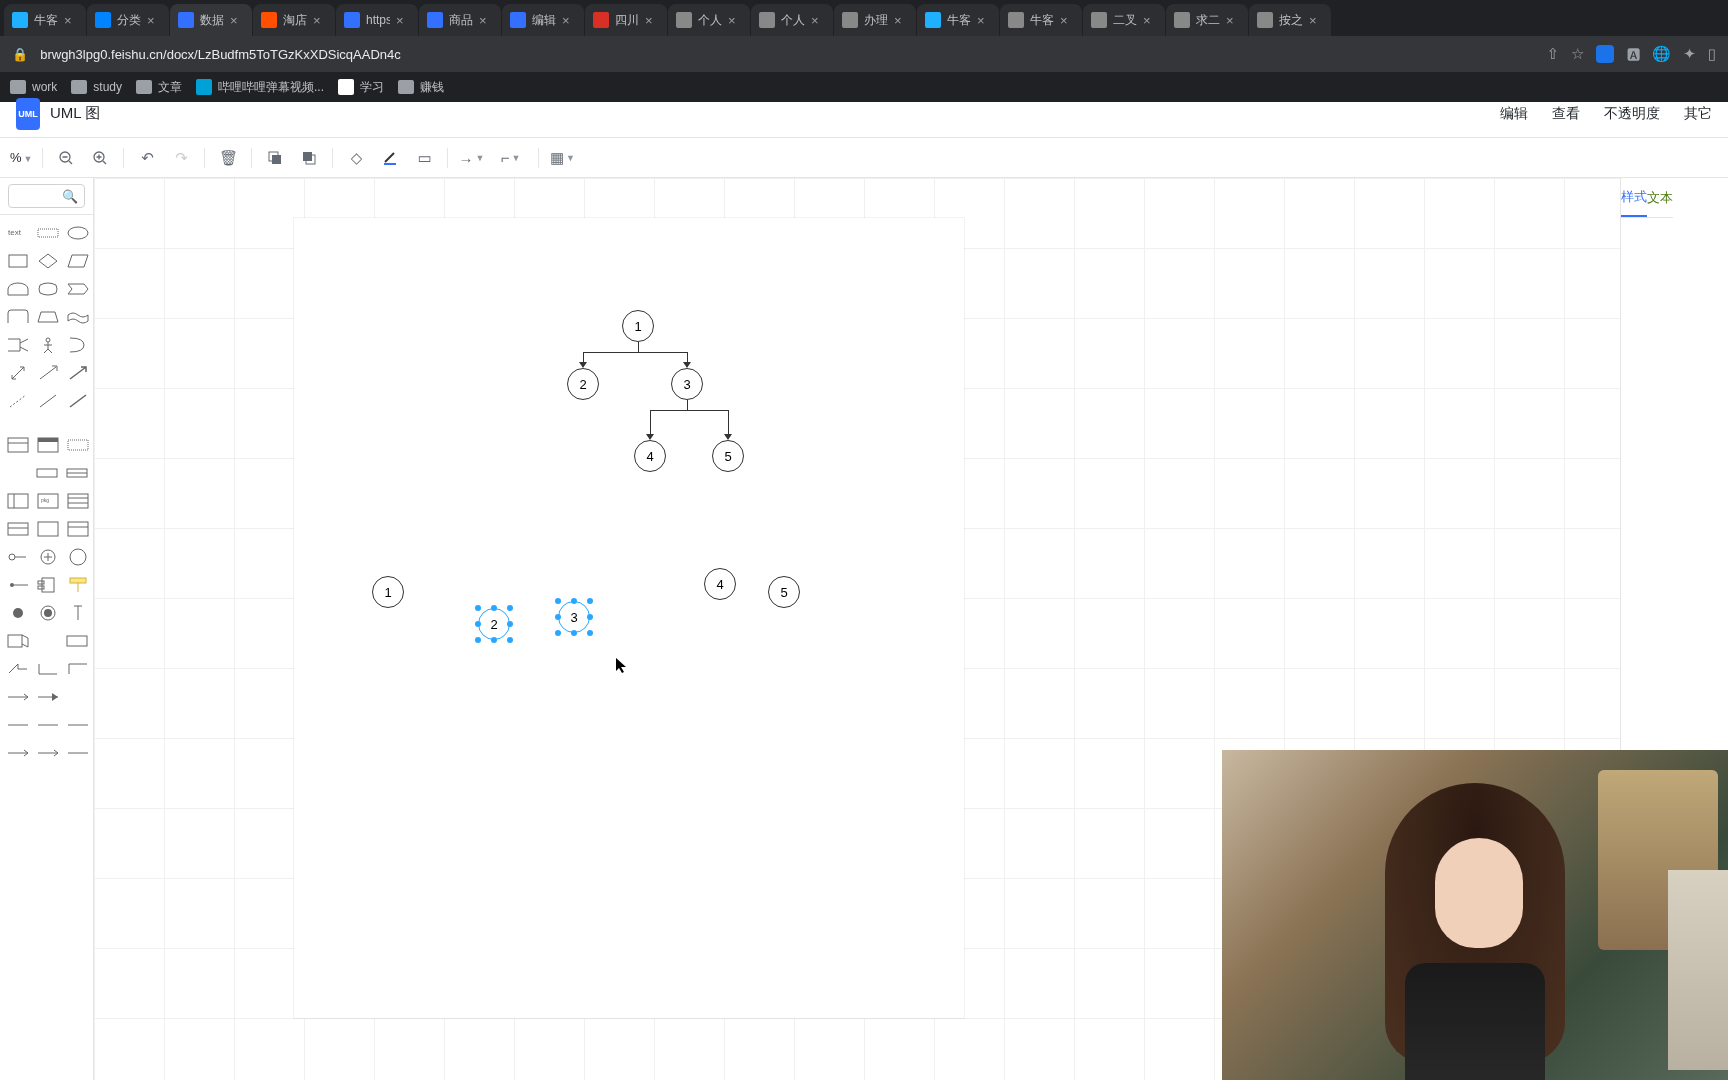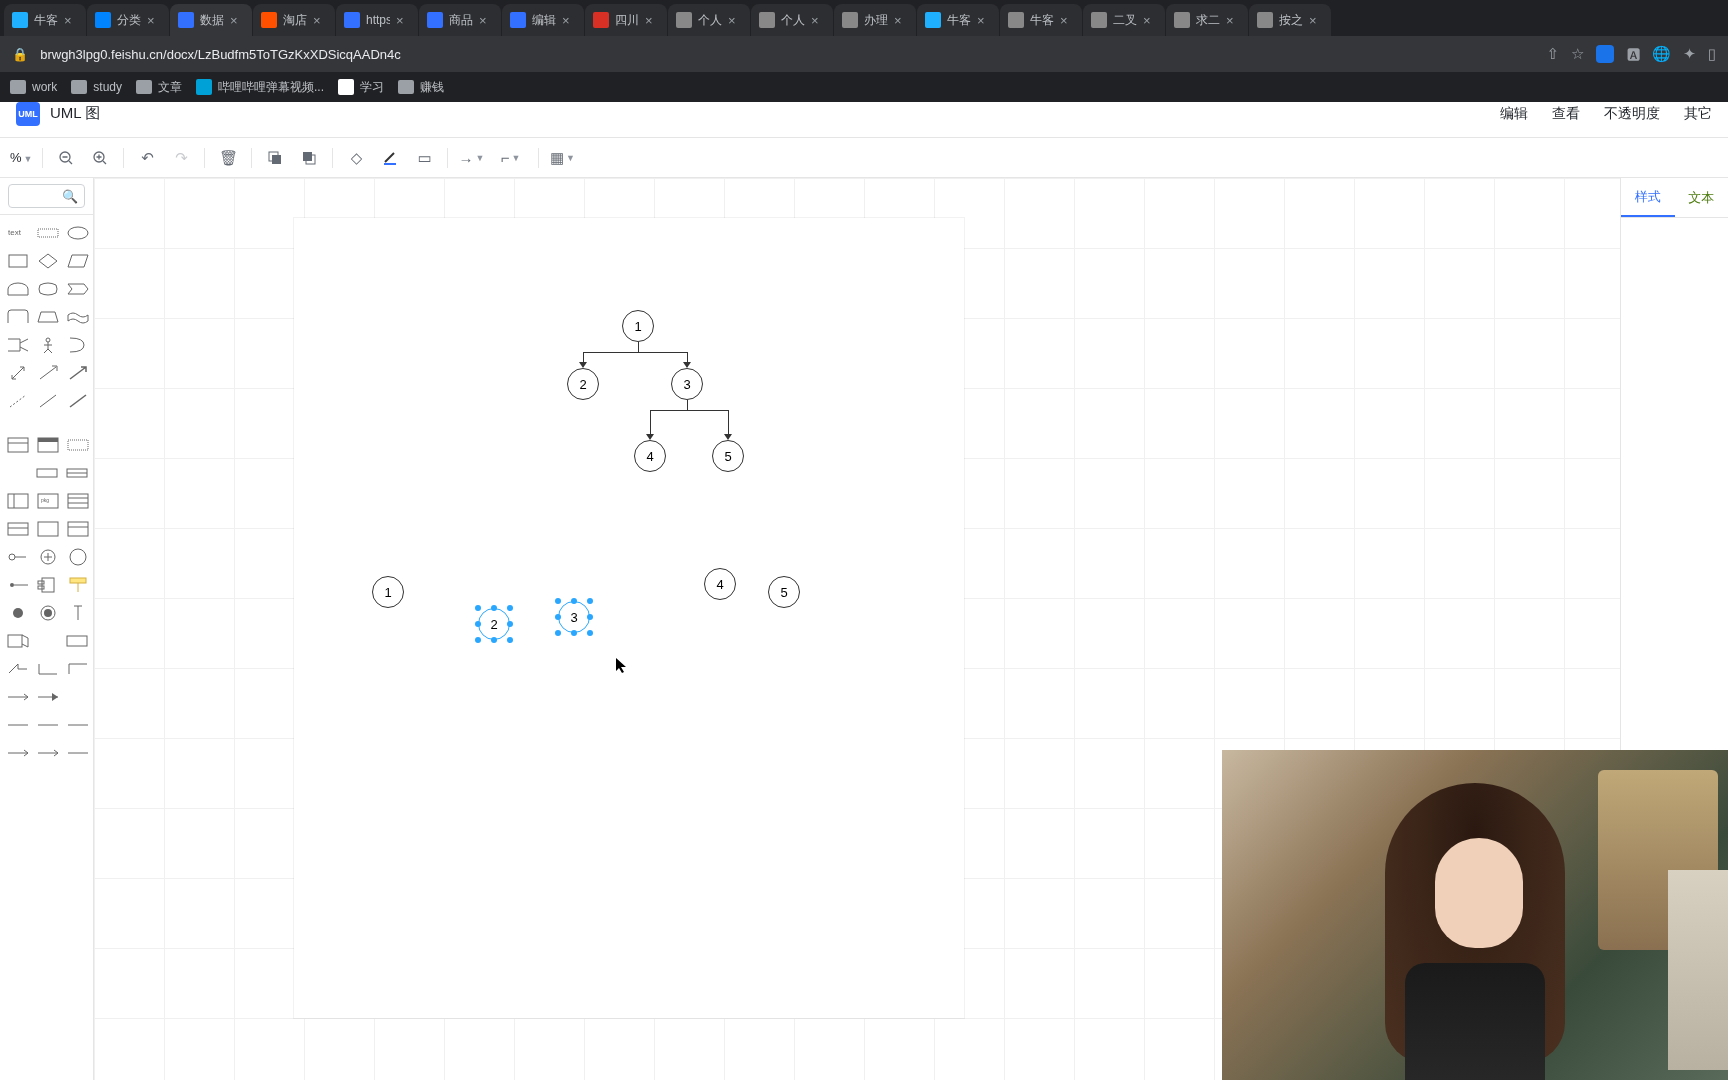--- a/index.html
+++ b/index.html
@@ -13,41 +13,41 @@
 .tab-close{width:14px;height:14px;color:#9aa0a6;font-size:13px;flex-shrink:0}
 .addr-bar{display:flex;align-items:center;height:36px;padding:0 12px;gap:12px;background:#35363a}
 .lock-icon{color:#9aa0a6;font-size:13px}
 .url{color:#e8eaed;font-size:13px;flex:1}
 .addr-icon{color:#9aa0a6;font-size:15px;cursor:pointer}
 .bookmarks-bar{display:flex;align-items:center;height:30px;padding:0 10px;gap:14px;background:#202124}
 .bm-item{display:flex;align-items:center;gap:6px;color:#bdc1c6;font-size:12px;cursor:pointer}
 .bm-folder{width:16px;height:14px;background:#9aa0a6;border-radius:2px}
 .bm-icon{width:16px;height:16px;border-radius:2px;background:#555;display:flex;align-items:center;justify-content:center;font-size:10px}
 .app-header{display:flex;align-items:center;height:48px;border-bottom:1px solid #e5e5e5;padding:0 16px}
-.app-logo{width:24px;height:24px;background:#3370ff;border-radius:4px;color:#fff;font-size:9px;font-weight:600;display:flex;align-items:center;justify-content:center;margin-right:10px}
+.app-logo{width:24px;height:32px;background:#3370ff;border-radius:4px;color:#fff;font-size:9px;font-weight:600;display:flex;align-items:center;justify-content:center;margin-right:10px}
 .app-title{font-size:15px;color:#1f2329}
 .menu-items{margin-left:auto;display:flex;gap:24px}
 .menu-item{font-size:14px;color:#1f2329;cursor:pointer}
 .toolbar{display:flex;align-items:center;height:40px;border-bottom:1px solid #e5e5e5;padding:0 8px;gap:4px}
 .tb-item{display:flex;align-items:center;justify-content:center;width:30px;height:30px;color:#646a73;cursor:pointer;font-size:15px}
 .tb-sep{width:1px;height:20px;background:#e5e5e5;margin:0 4px}
 .zoom-label{font-size:13px;color:#1f2329;padding:0 2px}
 .dropdown-caret{font-size:9px;color:#8f959e;margin-left:2px}
 .main-area{display:flex;height:calc(100% - 178px);position:relative}
 .shape-panel{width:94px;border-right:1px solid #e5e5e5;display:flex;flex-direction:column;overflow:hidden}
 .search-box{padding:6px 8px;border-bottom:1px solid #e5e5e5;position:relative}
 .search-input{width:100%;height:24px;border:1px solid #d0d3d6;border-radius:4px;padding:0 22px 0 6px;font-size:12px}
 .search-icon{position:absolute;right:14px;top:11px;color:#8f959e;font-size:13px}
 .shapes-list{flex:1;overflow:auto;padding:8px 4px}
 .shape-row{display:flex;gap:6px;margin-bottom:8px;justify-content:flex-start;padding-left:2px}
 .shape-cell{width:24px;height:20px;display:flex;align-items:center;justify-content:center;cursor:pointer}
 .canvas-area{flex:1;position:relative;overflow:hidden;background:#fff}
 .canvas-grid{position:absolute;inset:0;background-image:linear-gradient(#f0f0f0 1px,transparent 1px),linear-gradient(90deg,#f0f0f0 1px,transparent 1px);background-size:70px 70px}
 .paper{position:absolute;left:200px;top:40px;width:670px;height:800px;background:#fff;box-shadow:0 0 0 1px rgba(0,0,0,.05)}
-.prop-panel{width:108px;border-left:1px solid #e5e5e5;display:flex;flex-direction:column}
+.prop-panel{width:108px;border-left:1px solid #e5e5e5;display:flex;}
 .prop-tabs{display:flex;height:40px;border-bottom:1px solid #e5e5e5}
 .prop-tab{flex:1;display:flex;align-items:center;justify-content:center;font-size:13px;color:#4d7c0f;cursor:pointer}
 .prop-tab.active{border-bottom:2px solid #3370ff;color:#3370ff}
 .prop-body{padding:10px 8px;font-size:12px;color:#1f2329}
 .prop-row{display:flex;align-items:center;gap:6px;margin-bottom:10px}
 .prop-check{width:13px;height:13px}
 .prop-preview{width:78px;height:16px;border:1px solid #d0d3d6;background:#fff;margin-left:18px;margin-bottom:8px}
 .prop-label{color:#8f959e;margin-left:18px;margin-bottom:10px;display:block}
 .default-btn{width:100%;height:22px;border:1px solid #d0d3d6;background:linear-gradient(#fff,#f2f2f2);font-size:11px;text-align:center;line-height:20px;border-radius:3px;cursor:pointer}
 .node-circle{position:absolute;width:32px;height:32px;border:1px solid #333;border-radius:50%;background:#fff;display:flex;align-items:center;justify-content:center;font-size:13px}

